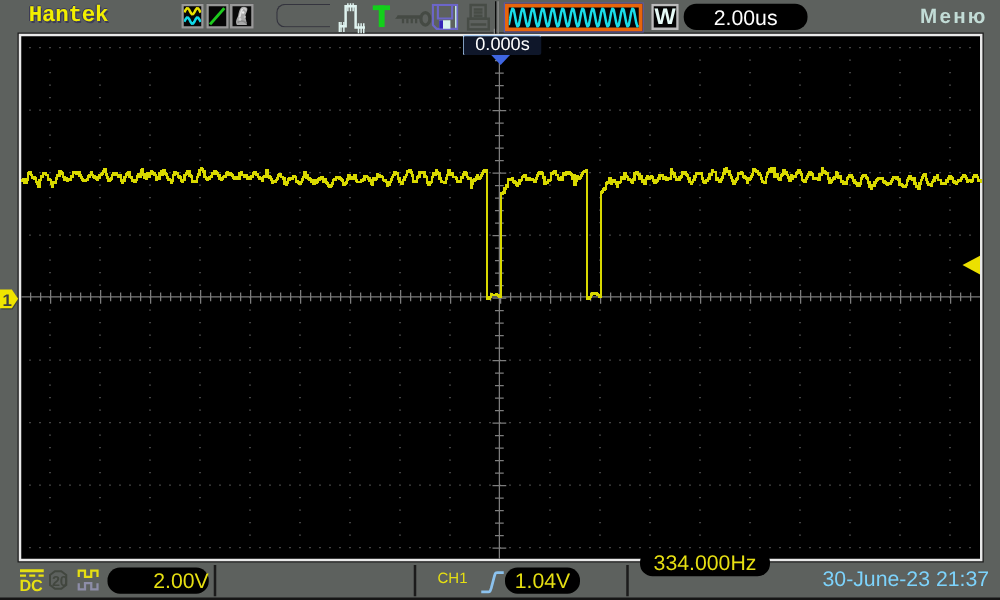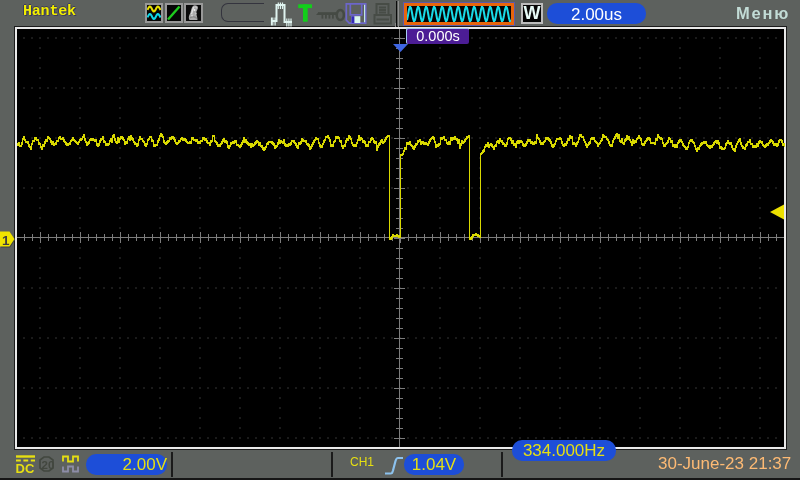--- a/index.html
+++ b/index.html
@@ -1,44 +1,44 @@
 <!DOCTYPE html>
 <html><head><meta charset="utf-8"><style>
 * { margin:0; padding:0; box-sizing:border-box; }
 html,body { width:800px; height:480px; overflow:hidden; background:#5d615e;
   font-family:"Liberation Sans", sans-serif; position:relative; }
 .abs { position:absolute; }
-.pill { position:absolute; background:#1d4ed8; border-radius:10px; color:#e6df12;
+.pill { position:absolute; background:#000000; border-radius:10px; color:#e6df12;
   font-size:17px; text-align:center; height:21px; line-height:21px; }
 </style></head><body>
 
 <div class="abs" style="left:14px;top:26px;width:773px;height:424px;background:#1c1c1c;"></div>
 <div class="abs" style="left:15px;top:27px;width:771px;height:422px;background:#000;border:2px solid #e9e9e9;"></div>
 
 <svg class="abs" style="left:0;top:0" width="800" height="480" viewBox="0 0 800 480">
   <path d="M23.5 38h1M31.5 38h1M39.5 38h1M47.5 38h1M55.5 38h1M63.5 38h1M71.5 38h1M79.5 38h1M87.5 38h1M95.5 38h1M103.5 38h1M111.5 38h1M119.5 38h1M127.5 38h1M135.5 38h1M143.5 38h1M151.5 38h1M159.5 38h1M167.5 38h1M175.5 38h1M183.5 38h1M191.5 38h1M199.5 38h1M207.5 38h1M215.5 38h1M223.5 38h1M231.5 38h1M239.5 38h1M247.5 38h1M255.5 38h1M263.5 38h1M271.5 38h1M279.5 38h1M287.5 38h1M295.5 38h1M303.5 38h1M311.5 38h1M319.5 38h1M327.5 38h1M335.5 38h1M343.5 38h1M351.5 38h1M359.5 38h1M367.5 38h1M375.5 38h1M383.5 38h1M391.5 38h1M399.5 38h1M407.5 38h1M415.5 38h1M423.5 38h1M431.5 38h1M439.5 38h1M447.5 38h1M455.5 38h1M463.5 38h1M471.5 38h1M479.5 38h1M487.5 38h1M495.5 38h1M503.5 38h1M511.5 38h1M519.5 38h1M527.5 38h1M535.5 38h1M543.5 38h1M551.5 38h1M559.5 38h1M567.5 38h1M575.5 38h1M583.5 38h1M591.5 38h1M599.5 38h1M607.5 38h1M615.5 38h1M623.5 38h1M631.5 38h1M639.5 38h1M647.5 38h1M655.5 38h1M663.5 38h1M671.5 38h1M679.5 38h1M687.5 38h1M695.5 38h1M703.5 38h1M711.5 38h1M719.5 38h1M727.5 38h1M735.5 38h1M743.5 38h1M751.5 38h1M759.5 38h1M767.5 38h1M775.5 38h1M23.5 88h1M31.5 88h1M39.5 88h1M47.5 88h1M55.5 88h1M63.5 88h1M71.5 88h1M79.5 88h1M87.5 88h1M95.5 88h1M103.5 88h1M111.5 88h1M119.5 88h1M127.5 88h1M135.5 88h1M143.5 88h1M151.5 88h1M159.5 88h1M167.5 88h1M175.5 88h1M183.5 88h1M191.5 88h1M199.5 88h1M207.5 88h1M215.5 88h1M223.5 88h1M231.5 88h1M239.5 88h1M247.5 88h1M255.5 88h1M263.5 88h1M271.5 88h1M279.5 88h1M287.5 88h1M295.5 88h1M303.5 88h1M311.5 88h1M319.5 88h1M327.5 88h1M335.5 88h1M343.5 88h1M351.5 88h1M359.5 88h1M367.5 88h1M375.5 88h1M383.5 88h1M391.5 88h1M399.5 88h1M407.5 88h1M415.5 88h1M423.5 88h1M431.5 88h1M439.5 88h1M447.5 88h1M455.5 88h1M463.5 88h1M471.5 88h1M479.5 88h1M487.5 88h1M495.5 88h1M503.5 88h1M511.5 88h1M519.5 88h1M527.5 88h1M535.5 88h1M543.5 88h1M551.5 88h1M559.5 88h1M567.5 88h1M575.5 88h1M583.5 88h1M591.5 88h1M599.5 88h1M607.5 88h1M615.5 88h1M623.5 88h1M631.5 88h1M639.5 88h1M647.5 88h1M655.5 88h1M663.5 88h1M671.5 88h1M679.5 88h1M687.5 88h1M695.5 88h1M703.5 88h1M711.5 88h1M719.5 88h1M727.5 88h1M735.5 88h1M743.5 88h1M751.5 88h1M759.5 88h1M767.5 88h1M775.5 88h1M23.5 138h1M31.5 138h1M39.5 138h1M47.5 138h1M55.5 138h1M63.5 138h1M71.5 138h1M79.5 138h1M87.5 138h1M95.5 138h1M103.5 138h1M111.5 138h1M119.5 138h1M127.5 138h1M135.5 138h1M143.5 138h1M151.5 138h1M159.5 138h1M167.5 138h1M175.5 138h1M183.5 138h1M191.5 138h1M199.5 138h1M207.5 138h1M215.5 138h1M223.5 138h1M231.5 138h1M239.5 138h1M247.5 138h1M255.5 138h1M263.5 138h1M271.5 138h1M279.5 138h1M287.5 138h1M295.5 138h1M303.5 138h1M311.5 138h1M319.5 138h1M327.5 138h1M335.5 138h1M343.5 138h1M351.5 138h1M359.5 138h1M367.5 138h1M375.5 138h1M383.5 138h1M391.5 138h1M399.5 138h1M407.5 138h1M415.5 138h1M423.5 138h1M431.5 138h1M439.5 138h1M447.5 138h1M455.5 138h1M463.5 138h1M471.5 138h1M479.5 138h1M487.5 138h1M495.5 138h1M503.5 138h1M511.5 138h1M519.5 138h1M527.5 138h1M535.5 138h1M543.5 138h1M551.5 138h1M559.5 138h1M567.5 138h1M575.5 138h1M583.5 138h1M591.5 138h1M599.5 138h1M607.5 138h1M615.5 138h1M623.5 138h1M631.5 138h1M639.5 138h1M647.5 138h1M655.5 138h1M663.5 138h1M671.5 138h1M679.5 138h1M687.5 138h1M695.5 138h1M703.5 138h1M711.5 138h1M719.5 138h1M727.5 138h1M735.5 138h1M743.5 138h1M751.5 138h1M759.5 138h1M767.5 138h1M775.5 138h1M23.5 188h1M31.5 188h1M39.5 188h1M47.5 188h1M55.5 188h1M63.5 188h1M71.5 188h1M79.5 188h1M87.5 188h1M95.5 188h1M103.5 188h1M111.5 188h1M119.5 188h1M127.5 188h1M135.5 188h1M143.5 188h1M151.5 188h1M159.5 188h1M167.5 188h1M175.5 188h1M183.5 188h1M191.5 188h1M199.5 188h1M207.5 188h1M215.5 188h1M223.5 188h1M231.5 188h1M239.5 188h1M247.5 188h1M255.5 188h1M263.5 188h1M271.5 188h1M279.5 188h1M287.5 188h1M295.5 188h1M303.5 188h1M311.5 188h1M319.5 188h1M327.5 188h1M335.5 188h1M343.5 188h1M351.5 188h1M359.5 188h1M367.5 188h1M375.5 188h1M383.5 188h1M391.5 188h1M399.5 188h1M407.5 188h1M415.5 188h1M423.5 188h1M431.5 188h1M439.5 188h1M447.5 188h1M455.5 188h1M463.5 188h1M471.5 188h1M479.5 188h1M487.5 188h1M495.5 188h1M503.5 188h1M511.5 188h1M519.5 188h1M527.5 188h1M535.5 188h1M543.5 188h1M551.5 188h1M559.5 188h1M567.5 188h1M575.5 188h1M583.5 188h1M591.5 188h1M599.5 188h1M607.5 188h1M615.5 188h1M623.5 188h1M631.5 188h1M639.5 188h1M647.5 188h1M655.5 188h1M663.5 188h1M671.5 188h1M679.5 188h1M687.5 188h1M695.5 188h1M703.5 188h1M711.5 188h1M719.5 188h1M727.5 188h1M735.5 188h1M743.5 188h1M751.5 188h1M759.5 188h1M767.5 188h1M775.5 188h1M23.5 288h1M31.5 288h1M39.5 288h1M47.5 288h1M55.5 288h1M63.5 288h1M71.5 288h1M79.5 288h1M87.5 288h1M95.5 288h1M103.5 288h1M111.5 288h1M119.5 288h1M127.5 288h1M135.5 288h1M143.5 288h1M151.5 288h1M159.5 288h1M167.5 288h1M175.5 288h1M183.5 288h1M191.5 288h1M199.5 288h1M207.5 288h1M215.5 288h1M223.5 288h1M231.5 288h1M239.5 288h1M247.5 288h1M255.5 288h1M263.5 288h1M271.5 288h1M279.5 288h1M287.5 288h1M295.5 288h1M303.5 288h1M311.5 288h1M319.5 288h1M327.5 288h1M335.5 288h1M343.5 288h1M351.5 288h1M359.5 288h1M367.5 288h1M375.5 288h1M383.5 288h1M391.5 288h1M399.5 288h1M407.5 288h1M415.5 288h1M423.5 288h1M431.5 288h1M439.5 288h1M447.5 288h1M455.5 288h1M463.5 288h1M471.5 288h1M479.5 288h1M487.5 288h1M495.5 288h1M503.5 288h1M511.5 288h1M519.5 288h1M527.5 288h1M535.5 288h1M543.5 288h1M551.5 288h1M559.5 288h1M567.5 288h1M575.5 288h1M583.5 288h1M591.5 288h1M599.5 288h1M607.5 288h1M615.5 288h1M623.5 288h1M631.5 288h1M639.5 288h1M647.5 288h1M655.5 288h1M663.5 288h1M671.5 288h1M679.5 288h1M687.5 288h1M695.5 288h1M703.5 288h1M711.5 288h1M719.5 288h1M727.5 288h1M735.5 288h1M743.5 288h1M751.5 288h1M759.5 288h1M767.5 288h1M775.5 288h1M23.5 338h1M31.5 338h1M39.5 338h1M47.5 338h1M55.5 338h1M63.5 338h1M71.5 338h1M79.5 338h1M87.5 338h1M95.5 338h1M103.5 338h1M111.5 338h1M119.5 338h1M127.5 338h1M135.5 338h1M143.5 338h1M151.5 338h1M159.5 338h1M167.5 338h1M175.5 338h1M183.5 338h1M191.5 338h1M199.5 338h1M207.5 338h1M215.5 338h1M223.5 338h1M231.5 338h1M239.5 338h1M247.5 338h1M255.5 338h1M263.5 338h1M271.5 338h1M279.5 338h1M287.5 338h1M295.5 338h1M303.5 338h1M311.5 338h1M319.5 338h1M327.5 338h1M335.5 338h1M343.5 338h1M351.5 338h1M359.5 338h1M367.5 338h1M375.5 338h1M383.5 338h1M391.5 338h1M399.5 338h1M407.5 338h1M415.5 338h1M423.5 338h1M431.5 338h1M439.5 338h1M447.5 338h1M455.5 338h1M463.5 338h1M471.5 338h1M479.5 338h1M487.5 338h1M495.5 338h1M503.5 338h1M511.5 338h1M519.5 338h1M527.5 338h1M535.5 338h1M543.5 338h1M551.5 338h1M559.5 338h1M567.5 338h1M575.5 338h1M583.5 338h1M591.5 338h1M599.5 338h1M607.5 338h1M615.5 338h1M623.5 338h1M631.5 338h1M639.5 338h1M647.5 338h1M655.5 338h1M663.5 338h1M671.5 338h1M679.5 338h1M687.5 338h1M695.5 338h1M703.5 338h1M711.5 338h1M719.5 338h1M727.5 338h1M735.5 338h1M743.5 338h1M751.5 338h1M759.5 338h1M767.5 338h1M775.5 338h1M23.5 388h1M31.5 388h1M39.5 388h1M47.5 388h1M55.5 388h1M63.5 388h1M71.5 388h1M79.5 388h1M87.5 388h1M95.5 388h1M103.5 388h1M111.5 388h1M119.5 388h1M127.5 388h1M135.5 388h1M143.5 388h1M151.5 388h1M159.5 388h1M167.5 388h1M175.5 388h1M183.5 388h1M191.5 388h1M199.5 388h1M207.5 388h1M215.5 388h1M223.5 388h1M231.5 388h1M239.5 388h1M247.5 388h1M255.5 388h1M263.5 388h1M271.5 388h1M279.5 388h1M287.5 388h1M295.5 388h1M303.5 388h1M311.5 388h1M319.5 388h1M327.5 388h1M335.5 388h1M343.5 388h1M351.5 388h1M359.5 388h1M367.5 388h1M375.5 388h1M383.5 388h1M391.5 388h1M399.5 388h1M407.5 388h1M415.5 388h1M423.5 388h1M431.5 388h1M439.5 388h1M447.5 388h1M455.5 388h1M463.5 388h1M471.5 388h1M479.5 388h1M487.5 388h1M495.5 388h1M503.5 388h1M511.5 388h1M519.5 388h1M527.5 388h1M535.5 388h1M543.5 388h1M551.5 388h1M559.5 388h1M567.5 388h1M575.5 388h1M583.5 388h1M591.5 388h1M599.5 388h1M607.5 388h1M615.5 388h1M623.5 388h1M631.5 388h1M639.5 388h1M647.5 388h1M655.5 388h1M663.5 388h1M671.5 388h1M679.5 388h1M687.5 388h1M695.5 388h1M703.5 388h1M711.5 388h1M719.5 388h1M727.5 388h1M735.5 388h1M743.5 388h1M751.5 388h1M759.5 388h1M767.5 388h1M775.5 388h1M23.5 438h1M31.5 438h1M39.5 438h1M47.5 438h1M55.5 438h1M63.5 438h1M71.5 438h1M79.5 438h1M87.5 438h1M95.5 438h1M103.5 438h1M111.5 438h1M119.5 438h1M127.5 438h1M135.5 438h1M143.5 438h1M151.5 438h1M159.5 438h1M167.5 438h1M175.5 438h1M183.5 438h1M191.5 438h1M199.5 438h1M207.5 438h1M215.5 438h1M223.5 438h1M231.5 438h1M239.5 438h1M247.5 438h1M255.5 438h1M263.5 438h1M271.5 438h1M279.5 438h1M287.5 438h1M295.5 438h1M303.5 438h1M311.5 438h1M319.5 438h1M327.5 438h1M335.5 438h1M343.5 438h1M351.5 438h1M359.5 438h1M367.5 438h1M375.5 438h1M383.5 438h1M391.5 438h1M399.5 438h1M407.5 438h1M415.5 438h1M423.5 438h1M431.5 438h1M439.5 438h1M447.5 438h1M455.5 438h1M463.5 438h1M471.5 438h1M479.5 438h1M487.5 438h1M495.5 438h1M503.5 438h1M511.5 438h1M519.5 438h1M527.5 438h1M535.5 438h1M543.5 438h1M551.5 438h1M559.5 438h1M567.5 438h1M575.5 438h1M583.5 438h1M591.5 438h1M599.5 438h1M607.5 438h1M615.5 438h1M623.5 438h1M631.5 438h1M639.5 438h1M647.5 438h1M655.5 438h1M663.5 438h1M671.5 438h1M679.5 438h1M687.5 438h1M695.5 438h1M703.5 438h1M711.5 438h1M719.5 438h1M727.5 438h1M735.5 438h1M743.5 438h1M751.5 438h1M759.5 438h1M767.5 438h1M775.5 438h1" stroke="#6b6b6b" stroke-width="1" fill="none"></path>
   <path d="M39.5 48h1M39.5 58h1M39.5 68h1M39.5 78h1M39.5 98h1M39.5 108h1M39.5 118h1M39.5 128h1M39.5 148h1M39.5 158h1M39.5 168h1M39.5 178h1M39.5 198h1M39.5 208h1M39.5 218h1M39.5 228h1M39.5 238h1M39.5 248h1M39.5 258h1M39.5 268h1M39.5 278h1M39.5 298h1M39.5 308h1M39.5 318h1M39.5 328h1M39.5 348h1M39.5 358h1M39.5 368h1M39.5 378h1M39.5 398h1M39.5 408h1M39.5 418h1M39.5 428h1M79.5 48h1M79.5 58h1M79.5 68h1M79.5 78h1M79.5 98h1M79.5 108h1M79.5 118h1M79.5 128h1M79.5 148h1M79.5 158h1M79.5 168h1M79.5 178h1M79.5 198h1M79.5 208h1M79.5 218h1M79.5 228h1M79.5 238h1M79.5 248h1M79.5 258h1M79.5 268h1M79.5 278h1M79.5 298h1M79.5 308h1M79.5 318h1M79.5 328h1M79.5 348h1M79.5 358h1M79.5 368h1M79.5 378h1M79.5 398h1M79.5 408h1M79.5 418h1M79.5 428h1M119.5 48h1M119.5 58h1M119.5 68h1M119.5 78h1M119.5 98h1M119.5 108h1M119.5 118h1M119.5 128h1M119.5 148h1M119.5 158h1M119.5 168h1M119.5 178h1M119.5 198h1M119.5 208h1M119.5 218h1M119.5 228h1M119.5 238h1M119.5 248h1M119.5 258h1M119.5 268h1M119.5 278h1M119.5 298h1M119.5 308h1M119.5 318h1M119.5 328h1M119.5 348h1M119.5 358h1M119.5 368h1M119.5 378h1M119.5 398h1M119.5 408h1M119.5 418h1M119.5 428h1M159.5 48h1M159.5 58h1M159.5 68h1M159.5 78h1M159.5 98h1M159.5 108h1M159.5 118h1M159.5 128h1M159.5 148h1M159.5 158h1M159.5 168h1M159.5 178h1M159.5 198h1M159.5 208h1M159.5 218h1M159.5 228h1M159.5 238h1M159.5 248h1M159.5 258h1M159.5 268h1M159.5 278h1M159.5 298h1M159.5 308h1M159.5 318h1M159.5 328h1M159.5 348h1M159.5 358h1M159.5 368h1M159.5 378h1M159.5 398h1M159.5 408h1M159.5 418h1M159.5 428h1M199.5 48h1M199.5 58h1M199.5 68h1M199.5 78h1M199.5 98h1M199.5 108h1M199.5 118h1M199.5 128h1M199.5 148h1M199.5 158h1M199.5 168h1M199.5 178h1M199.5 198h1M199.5 208h1M199.5 218h1M199.5 228h1M199.5 238h1M199.5 248h1M199.5 258h1M199.5 268h1M199.5 278h1M199.5 298h1M199.5 308h1M199.5 318h1M199.5 328h1M199.5 348h1M199.5 358h1M199.5 368h1M199.5 378h1M199.5 398h1M199.5 408h1M199.5 418h1M199.5 428h1M239.5 48h1M239.5 58h1M239.5 68h1M239.5 78h1M239.5 98h1M239.5 108h1M239.5 118h1M239.5 128h1M239.5 148h1M239.5 158h1M239.5 168h1M239.5 178h1M239.5 198h1M239.5 208h1M239.5 218h1M239.5 228h1M239.5 238h1M239.5 248h1M239.5 258h1M239.5 268h1M239.5 278h1M239.5 298h1M239.5 308h1M239.5 318h1M239.5 328h1M239.5 348h1M239.5 358h1M239.5 368h1M239.5 378h1M239.5 398h1M239.5 408h1M239.5 418h1M239.5 428h1M279.5 48h1M279.5 58h1M279.5 68h1M279.5 78h1M279.5 98h1M279.5 108h1M279.5 118h1M279.5 128h1M279.5 148h1M279.5 158h1M279.5 168h1M279.5 178h1M279.5 198h1M279.5 208h1M279.5 218h1M279.5 228h1M279.5 238h1M279.5 248h1M279.5 258h1M279.5 268h1M279.5 278h1M279.5 298h1M279.5 308h1M279.5 318h1M279.5 328h1M279.5 348h1M279.5 358h1M279.5 368h1M279.5 378h1M279.5 398h1M279.5 408h1M279.5 418h1M279.5 428h1M319.5 48h1M319.5 58h1M319.5 68h1M319.5 78h1M319.5 98h1M319.5 108h1M319.5 118h1M319.5 128h1M319.5 148h1M319.5 158h1M319.5 168h1M319.5 178h1M319.5 198h1M319.5 208h1M319.5 218h1M319.5 228h1M319.5 238h1M319.5 248h1M319.5 258h1M319.5 268h1M319.5 278h1M319.5 298h1M319.5 308h1M319.5 318h1M319.5 328h1M319.5 348h1M319.5 358h1M319.5 368h1M319.5 378h1M319.5 398h1M319.5 408h1M319.5 418h1M319.5 428h1M359.5 48h1M359.5 58h1M359.5 68h1M359.5 78h1M359.5 98h1M359.5 108h1M359.5 118h1M359.5 128h1M359.5 148h1M359.5 158h1M359.5 168h1M359.5 178h1M359.5 198h1M359.5 208h1M359.5 218h1M359.5 228h1M359.5 238h1M359.5 248h1M359.5 258h1M359.5 268h1M359.5 278h1M359.5 298h1M359.5 308h1M359.5 318h1M359.5 328h1M359.5 348h1M359.5 358h1M359.5 368h1M359.5 378h1M359.5 398h1M359.5 408h1M359.5 418h1M359.5 428h1M439.5 48h1M439.5 58h1M439.5 68h1M439.5 78h1M439.5 98h1M439.5 108h1M439.5 118h1M439.5 128h1M439.5 148h1M439.5 158h1M439.5 168h1M439.5 178h1M439.5 198h1M439.5 208h1M439.5 218h1M439.5 228h1M439.5 238h1M439.5 248h1M439.5 258h1M439.5 268h1M439.5 278h1M439.5 298h1M439.5 308h1M439.5 318h1M439.5 328h1M439.5 348h1M439.5 358h1M439.5 368h1M439.5 378h1M439.5 398h1M439.5 408h1M439.5 418h1M439.5 428h1M479.5 48h1M479.5 58h1M479.5 68h1M479.5 78h1M479.5 98h1M479.5 108h1M479.5 118h1M479.5 128h1M479.5 148h1M479.5 158h1M479.5 168h1M479.5 178h1M479.5 198h1M479.5 208h1M479.5 218h1M479.5 228h1M479.5 238h1M479.5 248h1M479.5 258h1M479.5 268h1M479.5 278h1M479.5 298h1M479.5 308h1M479.5 318h1M479.5 328h1M479.5 348h1M479.5 358h1M479.5 368h1M479.5 378h1M479.5 398h1M479.5 408h1M479.5 418h1M479.5 428h1M519.5 48h1M519.5 58h1M519.5 68h1M519.5 78h1M519.5 98h1M519.5 108h1M519.5 118h1M519.5 128h1M519.5 148h1M519.5 158h1M519.5 168h1M519.5 178h1M519.5 198h1M519.5 208h1M519.5 218h1M519.5 228h1M519.5 238h1M519.5 248h1M519.5 258h1M519.5 268h1M519.5 278h1M519.5 298h1M519.5 308h1M519.5 318h1M519.5 328h1M519.5 348h1M519.5 358h1M519.5 368h1M519.5 378h1M519.5 398h1M519.5 408h1M519.5 418h1M519.5 428h1M559.5 48h1M559.5 58h1M559.5 68h1M559.5 78h1M559.5 98h1M559.5 108h1M559.5 118h1M559.5 128h1M559.5 148h1M559.5 158h1M559.5 168h1M559.5 178h1M559.5 198h1M559.5 208h1M559.5 218h1M559.5 228h1M559.5 238h1M559.5 248h1M559.5 258h1M559.5 268h1M559.5 278h1M559.5 298h1M559.5 308h1M559.5 318h1M559.5 328h1M559.5 348h1M559.5 358h1M559.5 368h1M559.5 378h1M559.5 398h1M559.5 408h1M559.5 418h1M559.5 428h1M599.5 48h1M599.5 58h1M599.5 68h1M599.5 78h1M599.5 98h1M599.5 108h1M599.5 118h1M599.5 128h1M599.5 148h1M599.5 158h1M599.5 168h1M599.5 178h1M599.5 198h1M599.5 208h1M599.5 218h1M599.5 228h1M599.5 238h1M599.5 248h1M599.5 258h1M599.5 268h1M599.5 278h1M599.5 298h1M599.5 308h1M599.5 318h1M599.5 328h1M599.5 348h1M599.5 358h1M599.5 368h1M599.5 378h1M599.5 398h1M599.5 408h1M599.5 418h1M599.5 428h1M639.5 48h1M639.5 58h1M639.5 68h1M639.5 78h1M639.5 98h1M639.5 108h1M639.5 118h1M639.5 128h1M639.5 148h1M639.5 158h1M639.5 168h1M639.5 178h1M639.5 198h1M639.5 208h1M639.5 218h1M639.5 228h1M639.5 238h1M639.5 248h1M639.5 258h1M639.5 268h1M639.5 278h1M639.5 298h1M639.5 308h1M639.5 318h1M639.5 328h1M639.5 348h1M639.5 358h1M639.5 368h1M639.5 378h1M639.5 398h1M639.5 408h1M639.5 418h1M639.5 428h1M679.5 48h1M679.5 58h1M679.5 68h1M679.5 78h1M679.5 98h1M679.5 108h1M679.5 118h1M679.5 128h1M679.5 148h1M679.5 158h1M679.5 168h1M679.5 178h1M679.5 198h1M679.5 208h1M679.5 218h1M679.5 228h1M679.5 238h1M679.5 248h1M679.5 258h1M679.5 268h1M679.5 278h1M679.5 298h1M679.5 308h1M679.5 318h1M679.5 328h1M679.5 348h1M679.5 358h1M679.5 368h1M679.5 378h1M679.5 398h1M679.5 408h1M679.5 418h1M679.5 428h1M719.5 48h1M719.5 58h1M719.5 68h1M719.5 78h1M719.5 98h1M719.5 108h1M719.5 118h1M719.5 128h1M719.5 148h1M719.5 158h1M719.5 168h1M719.5 178h1M719.5 198h1M719.5 208h1M719.5 218h1M719.5 228h1M719.5 238h1M719.5 248h1M719.5 258h1M719.5 268h1M719.5 278h1M719.5 298h1M719.5 308h1M719.5 318h1M719.5 328h1M719.5 348h1M719.5 358h1M719.5 368h1M719.5 378h1M719.5 398h1M719.5 408h1M719.5 418h1M719.5 428h1M759.5 48h1M759.5 58h1M759.5 68h1M759.5 78h1M759.5 98h1M759.5 108h1M759.5 118h1M759.5 128h1M759.5 148h1M759.5 158h1M759.5 168h1M759.5 178h1M759.5 198h1M759.5 208h1M759.5 218h1M759.5 228h1M759.5 238h1M759.5 248h1M759.5 258h1M759.5 268h1M759.5 278h1M759.5 298h1M759.5 308h1M759.5 318h1M759.5 328h1M759.5 348h1M759.5 358h1M759.5 368h1M759.5 378h1M759.5 398h1M759.5 408h1M759.5 418h1M759.5 428h1" stroke="#6b6b6b" stroke-width="1" fill="none"></path>
   <path d="M17 237.5H784" stroke="#7d7d7d" stroke-width="1"></path>
   <path d="M399.5 29V447" stroke="#7d7d7d" stroke-width="1"></path>
   <path d="M24.5 234.0V241.0M32.5 234.0V241.0M40.5 232.0V243.0M48.5 234.0V241.0M56.5 234.0V241.0M64.5 234.0V241.0M72.5 234.0V241.0M80.5 232.0V243.0M88.5 234.0V241.0M96.5 234.0V241.0M104.5 234.0V241.0M112.5 234.0V241.0M120.5 232.0V243.0M128.5 234.0V241.0M136.5 234.0V241.0M144.5 234.0V241.0M152.5 234.0V241.0M160.5 232.0V243.0M168.5 234.0V241.0M176.5 234.0V241.0M184.5 234.0V241.0M192.5 234.0V241.0M200.5 232.0V243.0M208.5 234.0V241.0M216.5 234.0V241.0M224.5 234.0V241.0M232.5 234.0V241.0M240.5 232.0V243.0M248.5 234.0V241.0M256.5 234.0V241.0M264.5 234.0V241.0M272.5 234.0V241.0M280.5 232.0V243.0M288.5 234.0V241.0M296.5 234.0V241.0M304.5 234.0V241.0M312.5 234.0V241.0M320.5 232.0V243.0M328.5 234.0V241.0M336.5 234.0V241.0M344.5 234.0V241.0M352.5 234.0V241.0M360.5 232.0V243.0M368.5 234.0V241.0M376.5 234.0V241.0M384.5 234.0V241.0M392.5 234.0V241.0M400.5 232.0V243.0M408.5 234.0V241.0M416.5 234.0V241.0M424.5 234.0V241.0M432.5 234.0V241.0M440.5 232.0V243.0M448.5 234.0V241.0M456.5 234.0V241.0M464.5 234.0V241.0M472.5 234.0V241.0M480.5 232.0V243.0M488.5 234.0V241.0M496.5 234.0V241.0M504.5 234.0V241.0M512.5 234.0V241.0M520.5 232.0V243.0M528.5 234.0V241.0M536.5 234.0V241.0M544.5 234.0V241.0M552.5 234.0V241.0M560.5 232.0V243.0M568.5 234.0V241.0M576.5 234.0V241.0M584.5 234.0V241.0M592.5 234.0V241.0M600.5 232.0V243.0M608.5 234.0V241.0M616.5 234.0V241.0M624.5 234.0V241.0M632.5 234.0V241.0M640.5 232.0V243.0M648.5 234.0V241.0M656.5 234.0V241.0M664.5 234.0V241.0M672.5 234.0V241.0M680.5 232.0V243.0M688.5 234.0V241.0M696.5 234.0V241.0M704.5 234.0V241.0M712.5 234.0V241.0M720.5 232.0V243.0M728.5 234.0V241.0M736.5 234.0V241.0M744.5 234.0V241.0M752.5 234.0V241.0M760.5 232.0V243.0M768.5 234.0V241.0M776.5 234.0V241.0" stroke="#7d7d7d" stroke-width="1" fill="none"></path>
   <path d="M394.0 38.5H405.0M396.0 48.5H403.0M396.0 58.5H403.0M396.0 68.5H403.0M396.0 78.5H403.0M394.0 88.5H405.0M396.0 98.5H403.0M396.0 108.5H403.0M396.0 118.5H403.0M396.0 128.5H403.0M394.0 138.5H405.0M396.0 148.5H403.0M396.0 158.5H403.0M396.0 168.5H403.0M396.0 178.5H403.0M394.0 188.5H405.0M396.0 198.5H403.0M396.0 208.5H403.0M396.0 218.5H403.0M396.0 228.5H403.0M394.0 238.5H405.0M396.0 248.5H403.0M396.0 258.5H403.0M396.0 268.5H403.0M396.0 278.5H403.0M394.0 288.5H405.0M396.0 298.5H403.0M396.0 308.5H403.0M396.0 318.5H403.0M396.0 328.5H403.0M394.0 338.5H405.0M396.0 348.5H403.0M396.0 358.5H403.0M396.0 368.5H403.0M396.0 378.5H403.0M394.0 388.5H405.0M396.0 398.5H403.0M396.0 408.5H403.0M396.0 418.5H403.0M396.0 428.5H403.0M394.0 438.5H405.0" stroke="#7d7d7d" stroke-width="1" fill="none"></path>
   <path d="M17.5 143.4V145.6M18.5 142.4V145.6M19.5 142.4V147.1M20.5 144.9V147.1M21.5 142.4V147.1M22.5 137.9V144.6M23.5 136.4V140.1M24.5 136.4V141.1M25.5 138.9V143.1M26.5 140.9V143.1M27.5 140.9V143.6M28.5 141.4V146.6M29.5 144.4V148.1M30.5 145.9V150.1M31.5 142.9V150.1M32.5 139.9V145.1M33.5 139.9V142.1M34.5 137.4V142.1M35.5 137.4V139.6M36.5 137.4V141.1M37.5 138.9V141.1M38.5 138.9V144.6M39.5 142.4V145.1M40.5 142.9V148.1M41.5 145.9V150.1M42.5 144.4V150.1M43.5 144.4V147.1M44.5 141.4V147.1M45.5 138.9V143.6M46.5 138.9V141.6M47.5 135.9V141.6M48.5 135.9V139.1M49.5 136.9V140.1M50.5 137.9V142.6M51.5 140.4V144.6M52.5 141.4V144.6M53.5 141.4V145.6M54.5 142.9V145.6M55.5 142.4V145.1M56.5 139.9V144.6M57.5 139.9V142.1M58.5 136.9V142.1M59.5 136.4V139.1M60.5 136.4V140.1M61.5 137.9V140.1M62.5 136.9V140.1M63.5 136.9V141.6M64.5 139.4V143.1M65.5 140.9V144.6M66.5 142.4V145.6M67.5 143.4V145.6M68.5 142.9V145.6M69.5 142.4V145.1M70.5 139.9V144.6M71.5 138.9V142.1M72.5 136.9V141.1M73.5 136.9V141.1M74.5 138.9V142.1M75.5 139.9V143.1M76.5 140.9V144.1M77.5 141.9V144.6M78.5 140.9V144.6M79.5 138.9V143.1M80.5 138.4V141.1M81.5 137.9V140.6M82.5 135.9V140.1M83.5 134.4V138.1M84.5 134.4V140.6M85.5 138.4V143.1M86.5 140.9V145.6M87.5 142.4V145.6M88.5 141.4V144.6M89.5 138.9V143.6M90.5 137.9V141.1M91.5 137.9V140.6M92.5 137.9V140.6M93.5 137.9V141.1M94.5 138.9V142.1M95.5 139.4V142.1M96.5 139.4V145.6M97.5 143.4V147.1M98.5 143.4V147.1M99.5 140.4V145.6M100.5 138.4V142.6M101.5 137.9V140.6M102.5 136.4V140.1M103.5 136.4V142.6M104.5 140.4V143.1M105.5 140.9V145.6M106.5 142.9V145.6M107.5 142.9V146.1M108.5 142.9V146.1M109.5 139.9V145.1M110.5 138.4V142.1M111.5 138.4V142.6M112.5 135.4V142.6M113.5 134.4V137.6M114.5 134.4V140.6M115.5 138.4V143.1M116.5 140.9V143.6M117.5 137.4V143.6M118.5 137.4V142.6M119.5 137.9V142.6M120.5 135.9V140.1M121.5 135.9V138.6M122.5 136.4V139.6M123.5 137.4V141.1M124.5 138.9V144.6M125.5 140.9V144.6M126.5 140.9V143.6M127.5 137.9V143.6M128.5 135.9V140.1M129.5 135.9V140.6M130.5 134.9V140.6M131.5 134.9V139.6M132.5 137.4V140.6M133.5 138.4V143.1M134.5 140.9V144.6M135.5 142.4V145.1M136.5 142.9V147.1M137.5 143.4V147.1M138.5 138.9V145.6M139.5 136.4V141.1M140.5 136.4V140.1M141.5 137.9V140.1M142.5 137.9V142.1M143.5 139.9V143.1M144.5 140.9V145.6M145.5 143.4V146.6M146.5 142.9V146.6M147.5 138.9V145.1M148.5 137.9V141.1M149.5 135.9V140.1M150.5 135.9V138.1M151.5 135.9V141.6M152.5 139.4V142.1M153.5 139.9V146.6M154.5 144.4V146.6M155.5 143.9V146.6M156.5 143.9V146.1M157.5 140.4V146.1M158.5 138.4V142.6M159.5 134.9V140.6M160.5 133.4V137.1M161.5 133.4V136.6M162.5 134.4V138.1M163.5 135.9V142.6M164.5 140.4V144.1M165.5 141.9V144.6M166.5 141.4V144.6M167.5 140.4V143.6M168.5 139.9V142.6M169.5 137.4V142.1M170.5 137.4V140.1M171.5 135.9V140.1M172.5 135.9V138.6M173.5 136.4V139.6M174.5 137.4V141.6M175.5 139.4V144.1M176.5 141.9V145.1M177.5 141.9V145.1M178.5 140.4V144.1M179.5 139.9V142.6M180.5 137.9V142.1M181.5 136.9V140.1M182.5 136.9V141.1M183.5 137.9V141.1M184.5 137.9V140.6M185.5 138.4V141.6M186.5 139.4V143.1M187.5 140.9V144.1M188.5 141.9V144.1M189.5 140.9V144.1M190.5 140.9V143.6M191.5 137.4V143.6M192.5 136.9V139.6M193.5 136.9V141.1M194.5 138.9V141.1M195.5 138.9V142.1M196.5 139.4V142.1M197.5 139.4V143.6M198.5 140.9V143.6M199.5 140.9V143.6M200.5 139.9V143.6M201.5 139.9V142.1M202.5 137.4V142.1M203.5 136.9V139.6M204.5 136.9V141.1M205.5 138.4V141.1M206.5 138.4V142.6M207.5 140.4V144.1M208.5 141.9V144.1M209.5 141.9V145.6M210.5 140.4V145.6M211.5 139.9V142.6M212.5 134.9V142.1M213.5 134.9V137.1M214.5 134.9V142.1M215.5 139.9V143.1M216.5 140.9V144.6M217.5 142.4V147.1M218.5 143.9V147.1M219.5 143.9V146.6M220.5 142.9V146.6M221.5 141.4V145.1M222.5 139.4V143.6M223.5 138.4V141.6M224.5 138.4V142.6M225.5 140.4V142.6M226.5 140.4V143.6M227.5 141.4V147.6M228.5 145.4V149.1M229.5 144.9V149.1M230.5 142.4V147.1M231.5 141.9V144.6M232.5 141.4V144.1M233.5 141.4V143.6M234.5 139.9V143.6M235.5 139.9V142.6M236.5 140.4V146.1M237.5 143.9V146.1M238.5 143.9V147.1M239.5 144.9V147.6M240.5 144.4V147.6M241.5 142.4V146.6M242.5 140.4V144.6M243.5 136.9V142.6M244.5 136.9V143.1M245.5 139.4V143.1M246.5 139.4V143.6M247.5 141.4V144.6M248.5 142.4V146.1M249.5 143.4V146.1M250.5 143.4V148.1M251.5 142.9V148.1M252.5 142.9V147.1M253.5 143.9V147.1M254.5 142.4V146.1M255.5 141.4V144.6M256.5 140.4V143.6M257.5 140.4V143.1M258.5 140.9V146.1M259.5 142.4V146.1M260.5 142.4V147.1M261.5 144.9V147.6M262.5 145.4V149.6M263.5 147.4V150.6M264.5 147.4V150.6M265.5 145.9V149.6M266.5 142.9V148.1M267.5 142.4V145.1M268.5 140.9V144.6M269.5 140.9V143.1M270.5 140.9V143.1M271.5 140.9V143.6M272.5 141.4V144.6M273.5 142.4V145.6M274.5 143.4V148.6M275.5 145.4V148.6M276.5 144.9V147.6M277.5 142.4V147.1M278.5 138.9V144.6M279.5 138.9V143.6M280.5 140.4V143.6M281.5 140.4V143.1M282.5 140.9V143.6M283.5 138.9V143.6M284.5 138.9V145.6M285.5 143.4V146.6M286.5 144.4V146.6M287.5 144.4V146.6M288.5 143.4V146.6M289.5 143.4V145.6M290.5 142.4V145.6M291.5 139.9V144.6M292.5 139.9V142.1M293.5 139.9V142.6M294.5 140.4V144.1M295.5 141.9V145.6M296.5 143.4V147.6M297.5 145.4V149.1M298.5 141.9V149.1M299.5 141.9V145.1M300.5 141.4V145.1M301.5 138.4V143.6M302.5 138.4V141.6M303.5 139.4V142.1M304.5 139.9V142.1M305.5 139.9V142.6M306.5 140.4V145.1M307.5 142.9V145.6M308.5 143.4V146.6M309.5 144.4V149.6M310.5 146.4V149.6M311.5 144.4V148.6M312.5 142.4V146.6M313.5 140.4V144.6M314.5 138.9V142.6M315.5 136.9V141.1M316.5 136.9V140.1M317.5 137.9V140.1M318.5 137.9V144.1M319.5 141.9V146.6M320.5 144.4V147.6M321.5 145.4V148.1M322.5 142.9V148.1M323.5 140.4V145.1M324.5 138.9V142.6M325.5 135.9V141.1M326.5 135.9V138.1M327.5 135.4V138.1M328.5 135.4V139.1M329.5 136.9V141.6M330.5 139.4V146.6M331.5 143.9V146.6M332.5 143.9V146.6M333.5 140.9V146.6M334.5 139.9V143.1M335.5 136.4V142.1M336.5 136.4V139.1M337.5 136.4V139.1M338.5 136.4V139.1M339.5 136.9V142.1M340.5 139.9V142.6M341.5 140.4V147.1M342.5 144.9V148.6M343.5 144.9V148.6M344.5 144.4V147.1M345.5 140.4V146.6M346.5 137.9V142.6M347.5 137.9V140.6M348.5 135.4V140.6M349.5 135.4V138.6M350.5 136.4V140.1M351.5 137.9V144.1M352.5 141.9V146.1M353.5 143.9V146.6M354.5 144.4V146.6M355.5 144.4V147.1M356.5 141.9V147.1M357.5 138.9V144.1M358.5 135.4V141.1M359.5 135.4V140.6M360.5 137.4V140.6M361.5 137.4V140.1M362.5 137.9V142.6M363.5 140.4V142.6M364.5 140.4V143.6M365.5 141.4V146.6M366.5 143.9V146.6M367.5 143.9V146.6M368.5 140.9V146.6M369.5 140.9V143.1M370.5 138.4V143.1M371.5 136.9V140.6M372.5 136.9V140.1M373.5 137.9V142.6M374.5 140.4V144.1M375.5 141.4V144.1M376.5 141.4V151.1M377.5 145.4V151.1M378.5 143.4V147.6M379.5 142.4V145.6M380.5 140.4V144.6M381.5 139.4V142.6M382.5 139.4V144.1M383.5 140.9V144.1M384.5 139.4V143.1M385.5 137.4V141.6M386.5 135.9V139.6M387.5 134.9V138.1M388.5 134.9V137.1M389.5 134.9V240.1M390.5 237.4V240.1M391.5 236.4V239.6M392.5 234.4V238.6M393.5 234.4V237.1M394.5 234.9V237.1M395.5 234.9V237.1M396.5 234.4V237.1M397.5 234.4V237.1M398.5 234.9V237.6M399.5 235.4V238.1M400.5 153.9V238.1M401.5 153.9V156.1M402.5 152.9V156.1M403.5 149.9V155.1M404.5 147.4V152.1M405.5 147.4V150.1M406.5 142.4V150.1M407.5 142.4V145.1M408.5 142.4V145.1M409.5 141.4V144.6M410.5 141.4V146.1M411.5 143.9V147.1M412.5 144.9V148.6M413.5 146.4V149.6M414.5 145.4V149.6M415.5 143.4V147.6M416.5 142.9V145.6M417.5 140.4V145.1M418.5 139.9V142.6M419.5 139.4V142.1M420.5 139.4V144.6M421.5 141.4V144.6M422.5 141.4V143.6M423.5 141.4V144.6M424.5 142.4V145.1M425.5 142.4V145.1M426.5 142.4V145.1M427.5 142.9V146.1M428.5 141.4V146.1M429.5 139.4V143.6M430.5 137.9V141.6M431.5 136.9V140.1M432.5 136.4V139.1M433.5 136.4V139.6M434.5 137.4V143.1M435.5 140.9V147.6M436.5 144.4V147.6M437.5 144.4V147.1M438.5 143.4V147.1M439.5 142.9V145.6M440.5 137.4V145.1M441.5 137.4V140.1M442.5 136.9V140.1M443.5 135.9V139.1M444.5 135.9V141.1M445.5 138.9V141.1M446.5 138.9V144.1M447.5 141.9V145.1M448.5 140.9V145.1M449.5 140.9V144.6M450.5 137.4V144.6M451.5 137.4V141.1M452.5 136.9V141.1M453.5 136.9V139.6M454.5 136.4V139.6M455.5 136.4V140.1M456.5 137.9V140.6M457.5 138.4V144.1M458.5 138.9V144.1M459.5 138.9V148.6M460.5 143.4V148.6M461.5 139.9V145.6M462.5 139.9V144.1M463.5 140.9V144.1M464.5 139.4V143.1M465.5 137.9V141.6M466.5 136.4V140.1M467.5 135.9V138.6M468.5 135.4V138.1M469.5 135.4V240.1M470.5 237.4V240.1M471.5 236.4V239.6M472.5 234.4V238.6M473.5 233.9V236.6M474.5 233.9V236.1M475.5 233.4V236.1M476.5 233.4V236.1M477.5 233.9V236.6M478.5 234.4V237.1M479.5 234.9V238.1M480.5 152.9V238.1M481.5 151.9V155.1M482.5 150.4V154.1M483.5 149.4V152.6M484.5 145.9V151.6M485.5 144.4V148.1M486.5 144.4V147.1M487.5 141.9V147.1M488.5 141.9V147.6M489.5 143.9V147.6M490.5 143.4V146.1M491.5 143.4V146.6M492.5 144.4V148.1M493.5 145.9V150.1M494.5 144.9V150.1M495.5 144.4V147.1M496.5 140.9V146.6M497.5 140.4V143.1M498.5 140.4V143.6M499.5 137.9V143.6M500.5 137.9V142.1M501.5 139.9V142.6M502.5 140.4V144.6M503.5 142.4V145.1M504.5 142.9V146.6M505.5 144.4V147.1M506.5 142.4V147.1M507.5 137.9V144.6M508.5 136.9V140.1M509.5 136.9V139.1M510.5 136.9V140.6M511.5 138.4V143.6M512.5 139.9V143.6M513.5 139.9V146.1M514.5 143.4V146.1M515.5 143.4V147.6M516.5 141.4V147.6M517.5 139.9V143.6M518.5 139.9V143.6M519.5 140.4V143.6M520.5 139.9V142.6M521.5 139.9V143.1M522.5 140.9V145.6M523.5 143.4V147.1M524.5 144.4V147.1M525.5 143.4V146.6M526.5 141.4V145.6M527.5 138.9V143.6M528.5 138.9V141.6M529.5 138.9V141.6M530.5 138.9V143.6M531.5 140.9V143.6M532.5 140.9V145.1M533.5 142.4V145.1M534.5 141.4V144.6M535.5 141.4V143.6M536.5 134.4V143.6M537.5 134.4V139.1M538.5 136.9V140.1M539.5 137.9V142.6M540.5 140.4V144.6M541.5 142.4V144.6M542.5 142.4V145.1M543.5 140.9V145.1M544.5 139.9V143.1M545.5 136.9V142.1M546.5 136.9V139.6M547.5 136.9V139.6M548.5 136.9V140.6M549.5 138.4V141.6M550.5 139.4V143.6M551.5 141.4V146.6M552.5 144.4V147.6M553.5 144.4V147.6M554.5 142.9V146.6M555.5 139.9V145.1M556.5 137.9V142.1M557.5 137.9V140.1M558.5 137.9V140.1M559.5 137.4V140.1M560.5 137.4V140.1M561.5 137.9V143.6M562.5 141.4V146.1M563.5 143.9V147.1M564.5 143.4V147.1M565.5 143.4V145.6M566.5 141.4V145.6M567.5 138.4V143.6M568.5 138.4V140.6M569.5 135.4V140.6M570.5 135.4V138.6M571.5 136.4V138.6M572.5 136.4V145.1M573.5 141.9V145.1M574.5 141.9V145.1M575.5 142.9V146.6M576.5 142.4V146.6M577.5 140.9V144.6M578.5 137.4V143.1M579.5 134.4V139.6M580.5 133.9V136.6M581.5 133.9V138.1M582.5 135.9V138.1M583.5 135.9V141.1M584.5 138.9V143.1M585.5 140.9V145.6M586.5 143.4V147.6M587.5 143.9V147.6M588.5 142.4V146.1M589.5 141.4V144.6M590.5 137.9V143.6M591.5 137.4V140.1M592.5 136.9V139.6M593.5 136.9V139.6M594.5 137.4V142.1M595.5 139.9V143.1M596.5 140.9V144.1M597.5 141.9V147.1M598.5 142.9V147.1M599.5 141.9V145.1M600.5 139.9V144.1M601.5 138.4V142.1M602.5 134.4V140.6M603.5 134.4V137.6M604.5 135.4V138.1M605.5 135.9V138.1M606.5 135.9V140.1M607.5 137.9V141.1M608.5 138.9V143.6M609.5 141.4V146.1M610.5 143.9V146.6M611.5 144.4V147.1M612.5 140.4V147.1M613.5 137.9V142.6M614.5 136.4V140.1M615.5 134.4V138.6M616.5 133.4V136.6M617.5 133.4V138.6M618.5 133.9V138.6M619.5 133.9V142.1M620.5 139.9V142.6M621.5 138.4V142.6M622.5 138.4V144.1M623.5 141.9V144.6M624.5 139.4V144.6M625.5 138.4V141.6M626.5 135.4V140.6M627.5 135.4V139.6M628.5 136.4V139.6M629.5 136.4V141.1M630.5 138.9V143.1M631.5 140.9V145.6M632.5 138.9V145.6M633.5 138.9V143.6M634.5 139.9V143.6M635.5 139.9V142.6M636.5 137.9V142.6M637.5 136.9V140.1M638.5 135.4V139.1M639.5 135.4V139.1M640.5 136.9V140.6M641.5 138.4V145.1M642.5 142.9V145.6M643.5 143.4V146.1M644.5 141.4V146.1M645.5 139.9V143.6M646.5 138.4V142.1M647.5 136.9V140.6M648.5 136.9V139.6M649.5 137.4V140.6M650.5 138.4V144.1M651.5 141.9V144.1M652.5 141.9V144.1M653.5 141.9V144.1M654.5 141.9V145.1M655.5 138.4V145.1M656.5 138.4V140.6M657.5 133.9V140.6M658.5 133.9V138.1M659.5 135.9V139.1M660.5 136.9V139.6M661.5 137.4V140.1M662.5 137.9V144.1M663.5 141.9V147.1M664.5 144.4V147.1M665.5 142.9V146.6M666.5 141.9V145.1M667.5 140.4V144.1M668.5 136.9V142.6M669.5 136.9V140.1M670.5 137.9V143.1M671.5 139.9V143.1M672.5 139.9V146.6M673.5 143.9V146.6M674.5 143.9V148.1M675.5 144.4V148.1M676.5 144.4V147.6M677.5 141.9V147.6M678.5 140.4V144.1M679.5 138.9V142.6M680.5 138.9V141.6M681.5 139.4V143.1M682.5 140.9V145.6M683.5 143.4V147.1M684.5 144.9V148.1M685.5 145.9V149.6M686.5 147.4V149.6M687.5 145.9V149.6M688.5 141.9V148.1M689.5 139.9V144.1M690.5 138.9V142.1M691.5 138.9V141.6M692.5 139.4V143.1M693.5 140.9V144.1M694.5 141.9V147.1M695.5 144.9V150.1M696.5 147.9V151.6M697.5 147.4V151.6M698.5 147.4V149.6M699.5 144.9V149.6M700.5 143.4V147.1M701.5 142.4V145.6M702.5 141.9V144.6M703.5 141.4V144.1M704.5 141.4V144.1M705.5 141.4V144.1M706.5 141.4V146.1M707.5 143.9V147.1M708.5 144.9V147.6M709.5 145.4V148.6M710.5 145.4V148.6M711.5 145.4V147.6M712.5 143.9V147.6M713.5 142.4V146.1M714.5 140.9V144.6M715.5 140.4V143.1M716.5 140.4V143.6M717.5 140.4V143.6M718.5 140.4V144.6M719.5 142.4V148.6M720.5 146.4V148.6M721.5 146.4V149.6M722.5 147.4V150.1M723.5 147.9V150.1M724.5 146.9V150.1M725.5 143.4V149.1M726.5 141.9V145.6M727.5 139.9V144.1M728.5 139.9V144.1M729.5 141.9V144.6M730.5 141.9V144.6M731.5 141.9V147.6M732.5 145.4V150.1M733.5 147.9V150.6M734.5 148.4V152.1M735.5 145.4V152.1M736.5 142.9V147.6M737.5 140.9V145.1M738.5 139.4V143.1M739.5 138.4V141.6M740.5 138.4V144.6M741.5 142.4V147.1M742.5 144.9V148.6M743.5 146.4V149.1M744.5 146.9V149.6M745.5 144.4V149.6M746.5 143.4V146.6M747.5 140.9V145.6M748.5 140.9V143.1M749.5 138.9V143.1M750.5 138.9V145.1M751.5 142.9V145.1M752.5 142.9V147.6M753.5 145.4V147.6M754.5 145.4V147.6M755.5 145.4V147.6M756.5 143.4V147.6M757.5 143.4V146.6M758.5 141.4V146.6M759.5 139.9V143.6M760.5 139.9V143.1M761.5 140.9V143.6M762.5 141.4V146.1M763.5 143.9V147.1M764.5 144.9V147.6M765.5 144.4V147.6M766.5 142.9V146.6M767.5 142.9V145.6M768.5 141.9V145.6M769.5 140.4V144.1M770.5 139.4V142.6M771.5 139.4V142.1M772.5 139.9V143.6M773.5 141.4V146.1M774.5 142.9V146.1M775.5 142.9V145.6M776.5 143.4V146.6M777.5 143.4V146.6M778.5 140.4V145.6M779.5 138.9V142.6M780.5 138.9V141.1M781.5 138.9V142.6M782.5 140.4V145.6M783.5 143.4V145.6M784.5 143.4V146.6" stroke="#d9d900" stroke-width="1.8" fill="none" shape-rendering="crispEdges"></path>
   <polygon points="770,212 784,204.5 784,219.5" fill="#ece000"></polygon>
   <polygon points="1,232.5 10,232.5 15,240 10,247.5 1,247.5" fill="#3e423c"></polygon>
   <polygon points="0,231.5 9.5,231.5 14.5,239 9.5,246.5 0,246.5" fill="#f0e400"></polygon>
   <text x="2" y="244.5" font-family="Liberation Sans" font-size="13.5" font-weight="bold" fill="#3f3f3f">1</text>
 </svg>
 
-<div class="abs" style="left:370px;top:28px;width:63px;height:16px;background:#4c1d95;border-top:1px solid #a9cdf5;border-left:1px solid #a9cdf5;border-radius:2px;color:#fff;font-size:14.5px;text-align:center;line-height:15px;margin-left:36px;">0.000s</div>
+<div class="abs" style="left:370px;top:28px;width:63px;height:16px;background:#0f172a;border-top:1px solid #a9cdf5;border-left:1px solid #a9cdf5;border-radius:2px;color:#fff;font-size:14.5px;text-align:center;line-height:15px;">0.000s</div>
 <svg class="abs" style="left:392px;top:44px" width="17" height="9" viewBox="0 0 17 9">
   <polygon points="1,0 16,0 8.5,8" fill="#3f66e2"></polygon>
 </svg>
 <div class="abs" style="left:395px;top:23px;width:2px;height:4px;background:#8a8a8a;"></div>
 
-<div class="abs" style="left:23px;top:3px;width:120px;height:22px;color:#f2ee00;font-family:'Liberation Mono',monospace;font-weight:bold;font-size:15px;letter-spacing:-0.2px;text-shadow:1px 1px 0 #3c3c58, -1px 0 0 #3c3c58, 0 -1px 0 #3c3c58;">Hantek</div>
+<div class="abs" style="left:23px;top:3px;width:120px;height:22px;color:#f2ee00;font-family:'Liberation Mono',monospace;font-weight:bold;font-size:18px;letter-spacing:-0.2px;text-shadow:1px 1px 0 #3c3c58, -1px 0 0 #3c3c58, 0 -1px 0 #3c3c58;">Hantek</div>
 
 <div class="abs" style="left:145px;top:3px;width:18px;height:20px;background:#060606;border:2px solid #989898;">
   <svg width="14" height="16" viewBox="0 0 14 16" style="position:absolute;left:0;top:0">
     <path d="M0.5 4.9L1.5 2.9L2.5 1.6L3.5 1.7L4.5 3.1L5.5 5.1L6.5 6.4L7.5 6.3L8.5 4.9L9.5 2.9L10.5 1.6L11.5 1.7L12.5 3.1L13.5 5.1" stroke="#e8e000" stroke-width="2" fill="none"></path>
     <path d="M0.5 12.4L1.5 10.4L2.5 9.1L3.5 9.2L4.5 10.6L5.5 12.6L6.5 13.9L7.5 13.8L8.5 12.4L9.5 10.4L10.5 9.1L11.5 9.2L12.5 10.6L13.5 12.6" stroke="#10d8e8" stroke-width="2" fill="none"></path>
   </svg>
 </div>
 <div class="abs" style="left:165px;top:3px;width:18px;height:20px;background:#060606;border:2px solid #989898;">
   <svg width="14" height="16" viewBox="0 0 14 16" style="position:absolute;left:0;top:0">
     <path d="M1 14.5 L12.5 1.5" stroke="#1ecb1e" stroke-width="2.4" fill="none"></path>
@@ -135,14 +135,14 @@
 <div class="pill" style="left:86px;top:454px;width:81px;text-align:right;">2.00V</div>
 <div class="abs" style="left:171px;top:452px;width:2px;height:25px;background:#1b1b1b;"></div>
 <div class="abs" style="left:331px;top:452px;width:2px;height:25px;background:#1b1b1b;"></div>
 <div class="abs" style="left:350px;top:455px;color:#e6df12;font-size:12px;">CH1</div>
 <svg class="abs" style="left:384px;top:455px" width="21" height="21" viewBox="0 0 21 21">
   <path d="M1 18.5 H6.5 C8 18.5 8 18.5 9 15.5 L11.5 6 C12.3 3.3 12.5 3 14 3 H19" stroke="#8cc2ee" stroke-width="2.2" fill="none"></path>
 </svg>
 <div class="pill" style="left:404px;top:454px;width:60px;">1.04V</div>
 <div class="abs" style="left:501px;top:452px;width:2px;height:25px;background:#1b1b1b;"></div>
 <div class="pill" style="left:512px;top:440px;width:104px;">334.000Hz</div>
-<div class="abs" style="left:658px;top:455px;color:#fdba74;font-size:17px;line-height:17px;">30-June-23 21:37</div>
+<div class="abs" style="left:658px;top:455px;color:#7dd3fc;font-size:17px;line-height:17px;">30-June-23 21:37</div>
 <div class="abs" style="left:0;top:478px;width:800px;height:2px;background:#161616;"></div>
 
 </body></html>

